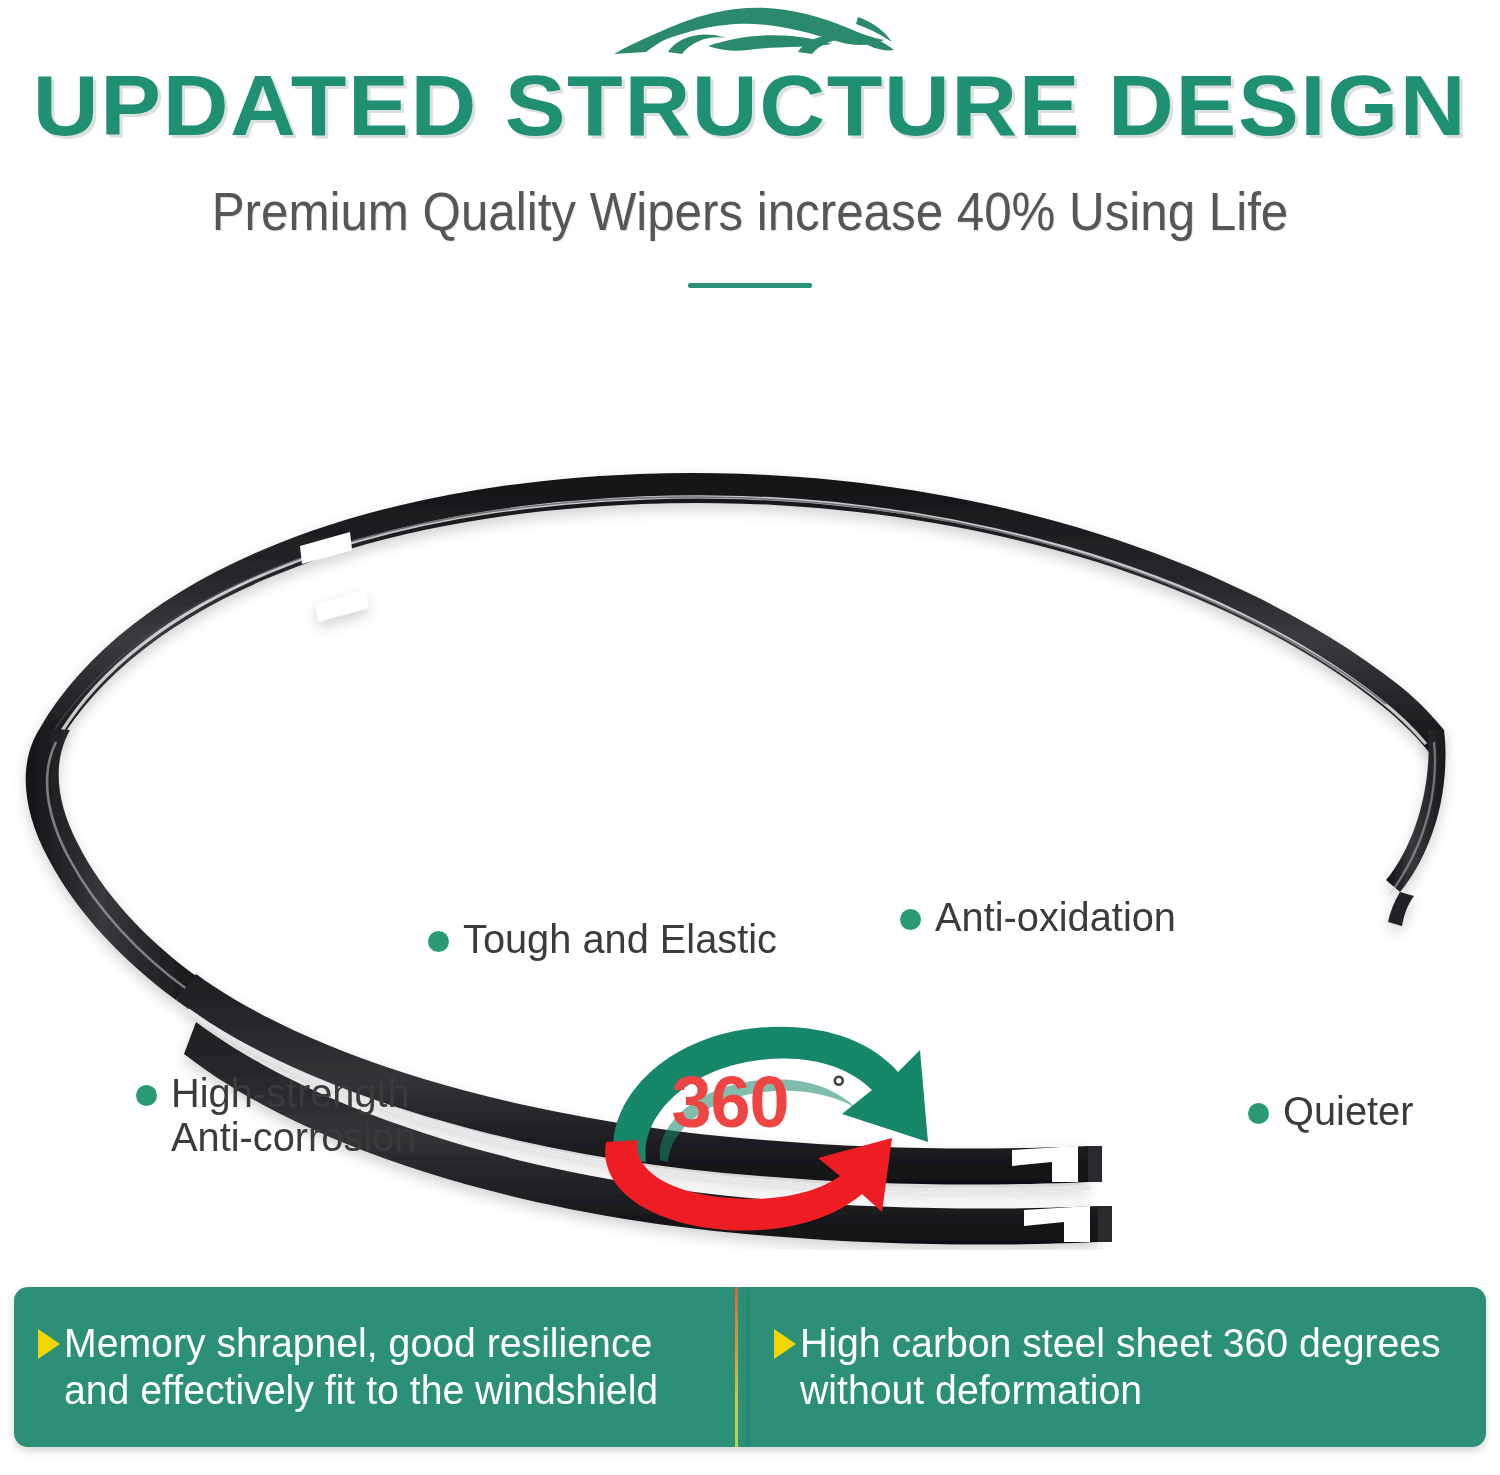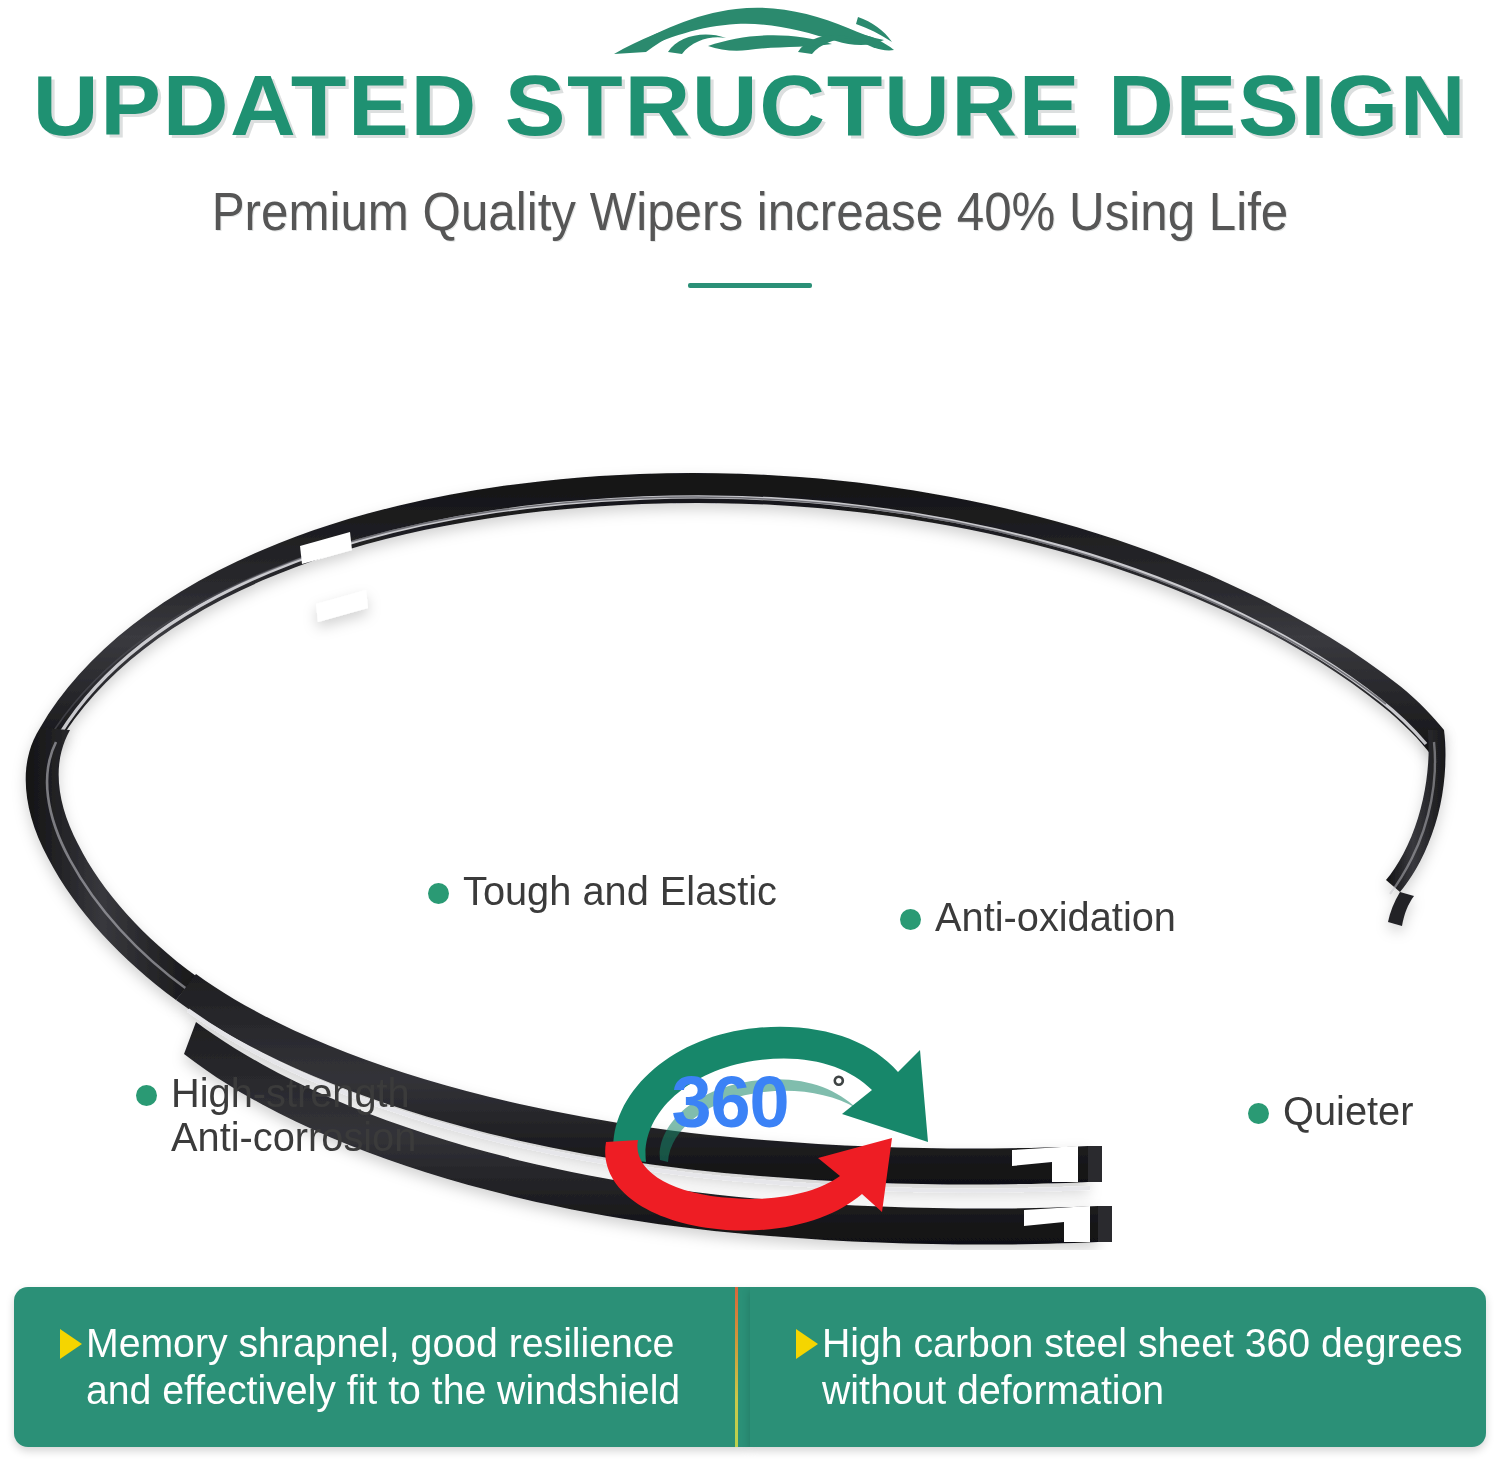--- a/index.html
+++ b/index.html
@@ -65,55 +65,55 @@
   .feature-text {
     font-family:"Liberation Sans Narrow","Liberation Sans",sans-serif;
     font-size:41px;
     color:#3b3b3b;
     line-height:1.07;
     white-space:pre-line;
     transform:scaleX(0.97);
     transform-origin:left center;
   }
 
-  #feature-tough      { left:428px; top:560px; }
+  #feature-tough      { left:428px; top:608px; }
   #feature-anti-ox    { left:900px; top:586px; }
   #feature-high-str   { left:136px; top:762px; }
   #feature-quieter    { left:1248px; top:780px;justify-content:flex-end; }
 
   
   #badge-360 { position:absolute; left:580px; top:700px; width:380px; height:230px; }
   #badge-360 svg { position:absolute; left:0; top:0; }
   #badge-text {
     position:absolute; left:0; top:56px; width:300px;
     text-align:center;
     font-family:"Liberation Sans",sans-serif;
     font-weight:bold;
     font-size:72px;
-    color:#3b82f6;
+    color:#ef4444;
     letter-spacing:-1px;
     line-height:1;
   }
   #badge-deg {
     position:absolute; left:252px; top:58px;
     font-family:"Liberation Sans",sans-serif;
     font-weight:bold;
     font-size:34px;
     color:#3f4444;
   }
 
   
   #banner { position:absolute; left:14px; top:1287px; width:1472px; height:160px; display:flex; }
   .banner-panel {
     position:relative;
     flex:1 1 50%;
     background:#2b9077;
     display:flex;
     align-items:center;
-    padding:0 0 0 46px;
+    padding:0 0 0 24px;
     box-shadow:0 4px 9px rgba(0,0,0,0.17);
   }
   #banner-panel-left  { border-radius:14px 0 0 14px; }
   #banner-panel-right { border-radius:0 14px 14px 0; }
   .banner-row { display:flex; align-items:flex-start; gap:4px; }
   .tri {
     width:0;height:0;flex:0 0 auto;
     border-left:22px solid #f5d500;
     border-top:15px solid transparent;
     border-bottom:15px solid transparent;

